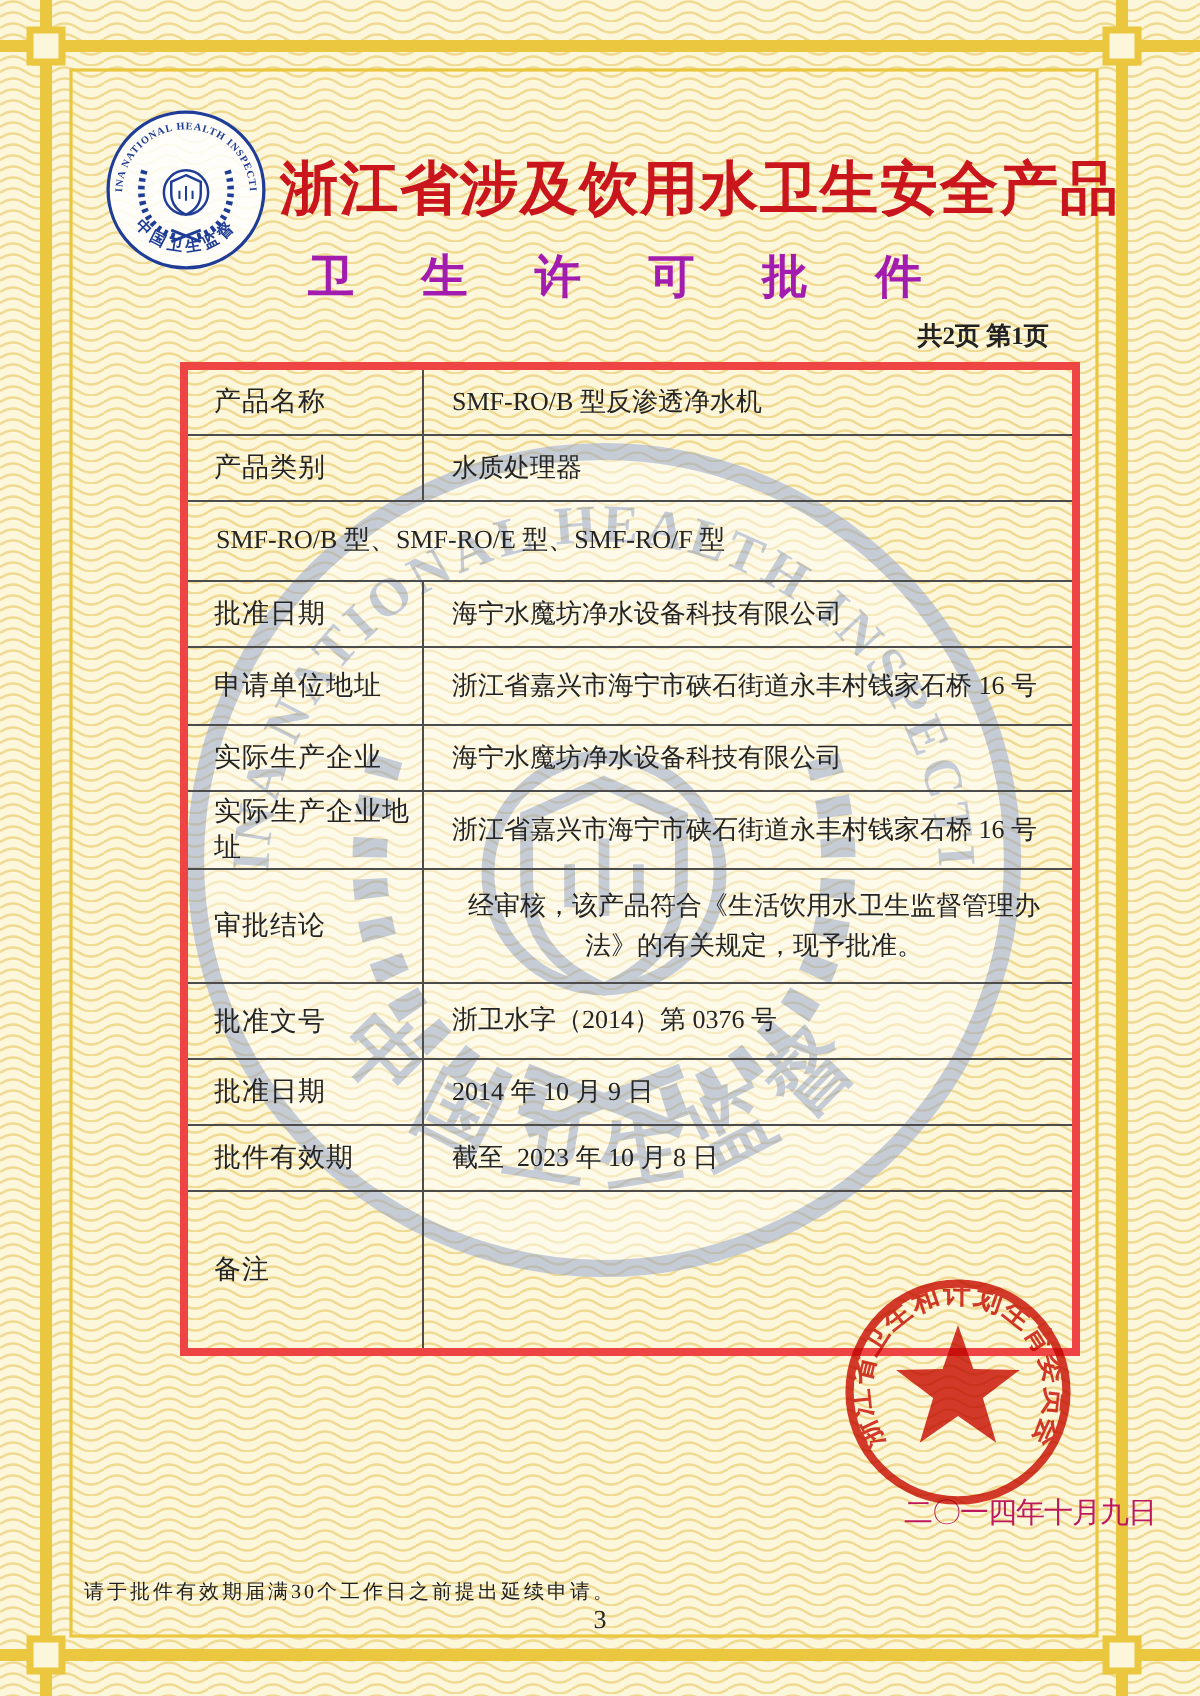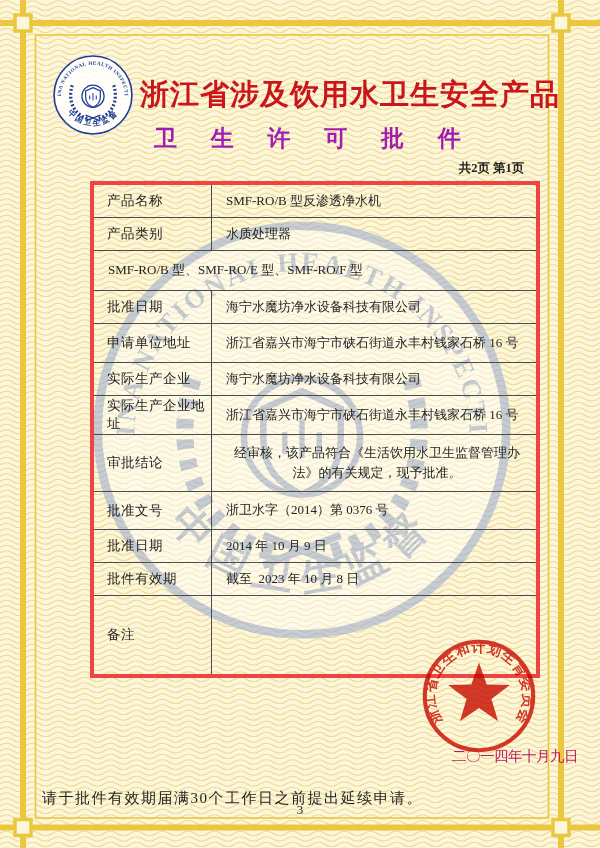--- a/index.html
+++ b/index.html
@@ -30,21 +30,21 @@
     width:118px;flex:none;border-right:1px solid #4c4c4c;box-sizing:border-box;
     display:flex;align-items:center;padding-left:13px;
     font-size:13.5px;color:#242424;letter-spacing:.5px;
   }
   .t-value{
     flex:1;display:flex;align-items:center;padding:3px 8px 3px 14px;
     font-size:13px;color:#242424;white-space:pre-wrap;line-height:1.55;text-align:center;
   }
   .stamp{position:absolute;left:410px;top:627px;width:138px;height:138px;z-index:5;opacity:.92;mix-blend-mode:multiply;}
   .stamp-date{position:absolute;left:452px;top:747px;z-index:4;font-size:14.5px;color:#be185d;white-space:nowrap;letter-spacing:-.5px;}
-  .footer-note{position:absolute;left:42px;top:789px;z-index:3;font-size:15px;color:#1e1e1e;letter-spacing:1.5px;white-space:nowrap;}
+  .footer-note{position:absolute;left:42px;top:789px;z-index:3;font-size:10px;color:#1e1e1e;letter-spacing:1.5px;white-space:nowrap;}
   .page-number{position:absolute;left:0;top:802px;width:600px;text-align:center;z-index:3;font-size:13px;color:#222;}
 </style>
 </head>
 <body>
 
 <div class="page">
 
   <svg class="bg-svg" width="600" height="848" aria-hidden="true">
     <defs>
       <pattern id="waves" width="26" height="11" patternUnits="userSpaceOnUse">

